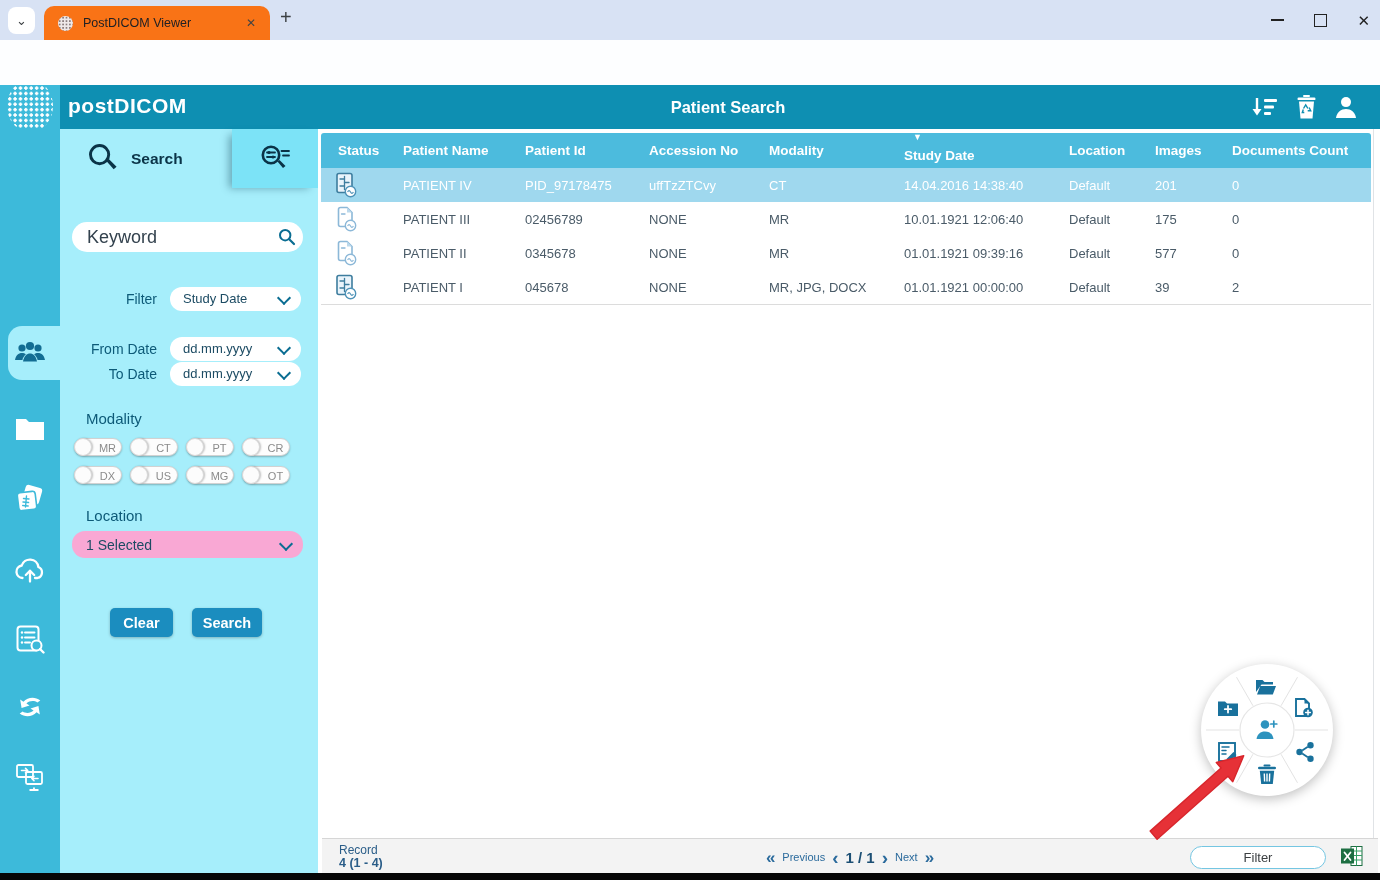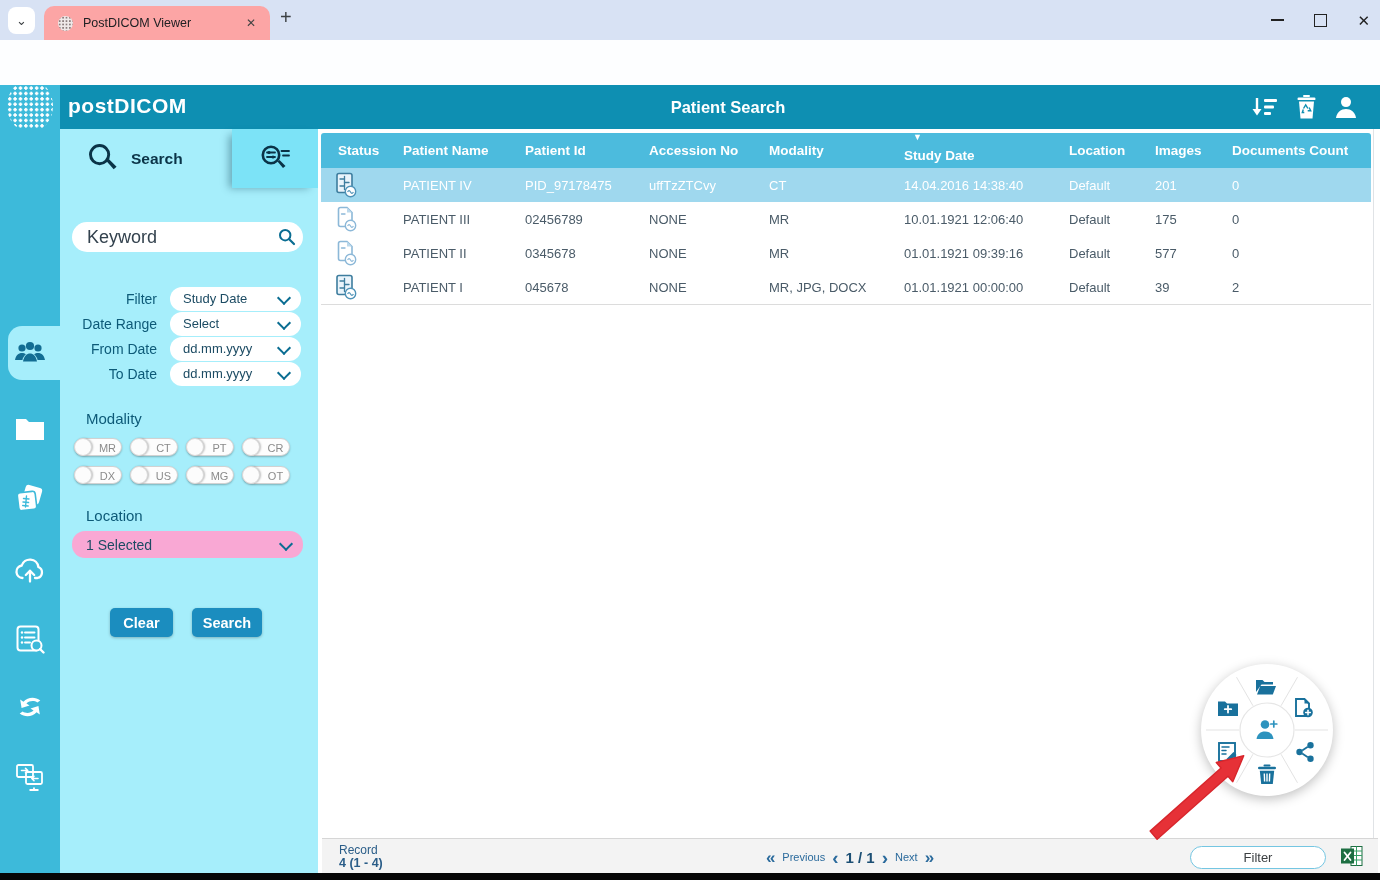--- a/index.html
+++ b/index.html
@@ -2,21 +2,21 @@
 <html><head>
 <meta charset="utf-8">
 <style>
   html,body{margin:0;padding:0;}
   .screen{position:relative;width:1380px;height:880px;background:#fff;overflow:hidden;
           font-family:"Liberation Sans",sans-serif;-webkit-font-smoothing:antialiased;}
   
   .tabstrip{position:absolute;left:0;top:0;width:1380px;height:40px;background:#d8e2f4;}
   .tab-search-btn{position:absolute;left:8px;top:7px;width:27px;height:27px;border:none;border-radius:8px;
      background:#fff;color:#3c4043;font-size:13px;cursor:pointer;}
-  .tab{position:absolute;left:44px;top:6px;width:226px;height:34px;background:#fca5a5;
+  .tab{position:absolute;left:44px;top:6px;width:226px;height:34px;background:#f97316;
      border-radius:10px 10px 0 0;display:flex;align-items:center;padding:5px 10px;box-sizing:border-box;}
   .favicon{width:15px;height:15px;border-radius:50%;margin:0 10px 0 4px;flex:0 0 auto;
      background:radial-gradient(#8c7f7f 1px,transparent 1.3px);background-size:3.4px 3.4px;background-color:#efe9e9;}
   .tab-title{font-size:12.5px;color:#202124;flex:1;white-space:nowrap;overflow:hidden;}
   .tab-close{font-size:12px;color:#444;padding:2px 4px;cursor:pointer;}
   .newtab{position:absolute;left:280px;top:6px;font-size:20px;color:#3c4043;cursor:pointer;}
   .win-controls{position:absolute;right:10px;top:0;height:40px;display:flex;align-items:center;gap:30px;}
   .win-min{width:13px;border-top:2px solid #222;}
   .win-max{width:11px;height:11px;border:1.6px solid #222;}
   .win-close{font-size:15px;color:#222;line-height:1;}
@@ -286,27 +286,20 @@
       <line x1="11.2" y1="11.2" x2="16" y2="16" stroke="#0a6d92" stroke-width="2.2" stroke-linecap="round"></line>
     </svg>
 
     <div class="fld-row" style="top:158px">
       <span class="fld-label">Filter</span>
       <div class="fld-select">
         <span class="fld-value">Study Date</span>
         <span class="chev"></span>
       </div>
     </div>
-    <div class="fld-row" style="top:183px">
-      <span class="fld-label">Date Range</span>
-      <div class="fld-select">
-        <span class="fld-value">Select</span>
-        <span class="chev"></span>
-      </div>
-    </div>
     <div class="fld-row" style="top:208px">
       <span class="fld-label">From Date</span>
       <div class="fld-select">
         <span class="fld-value">dd.mm.yyyy</span>
         <span class="chev"></span>
       </div>
     </div>
     <div class="fld-row" style="top:233px">
       <span class="fld-label">To Date</span>
       <div class="fld-select">

